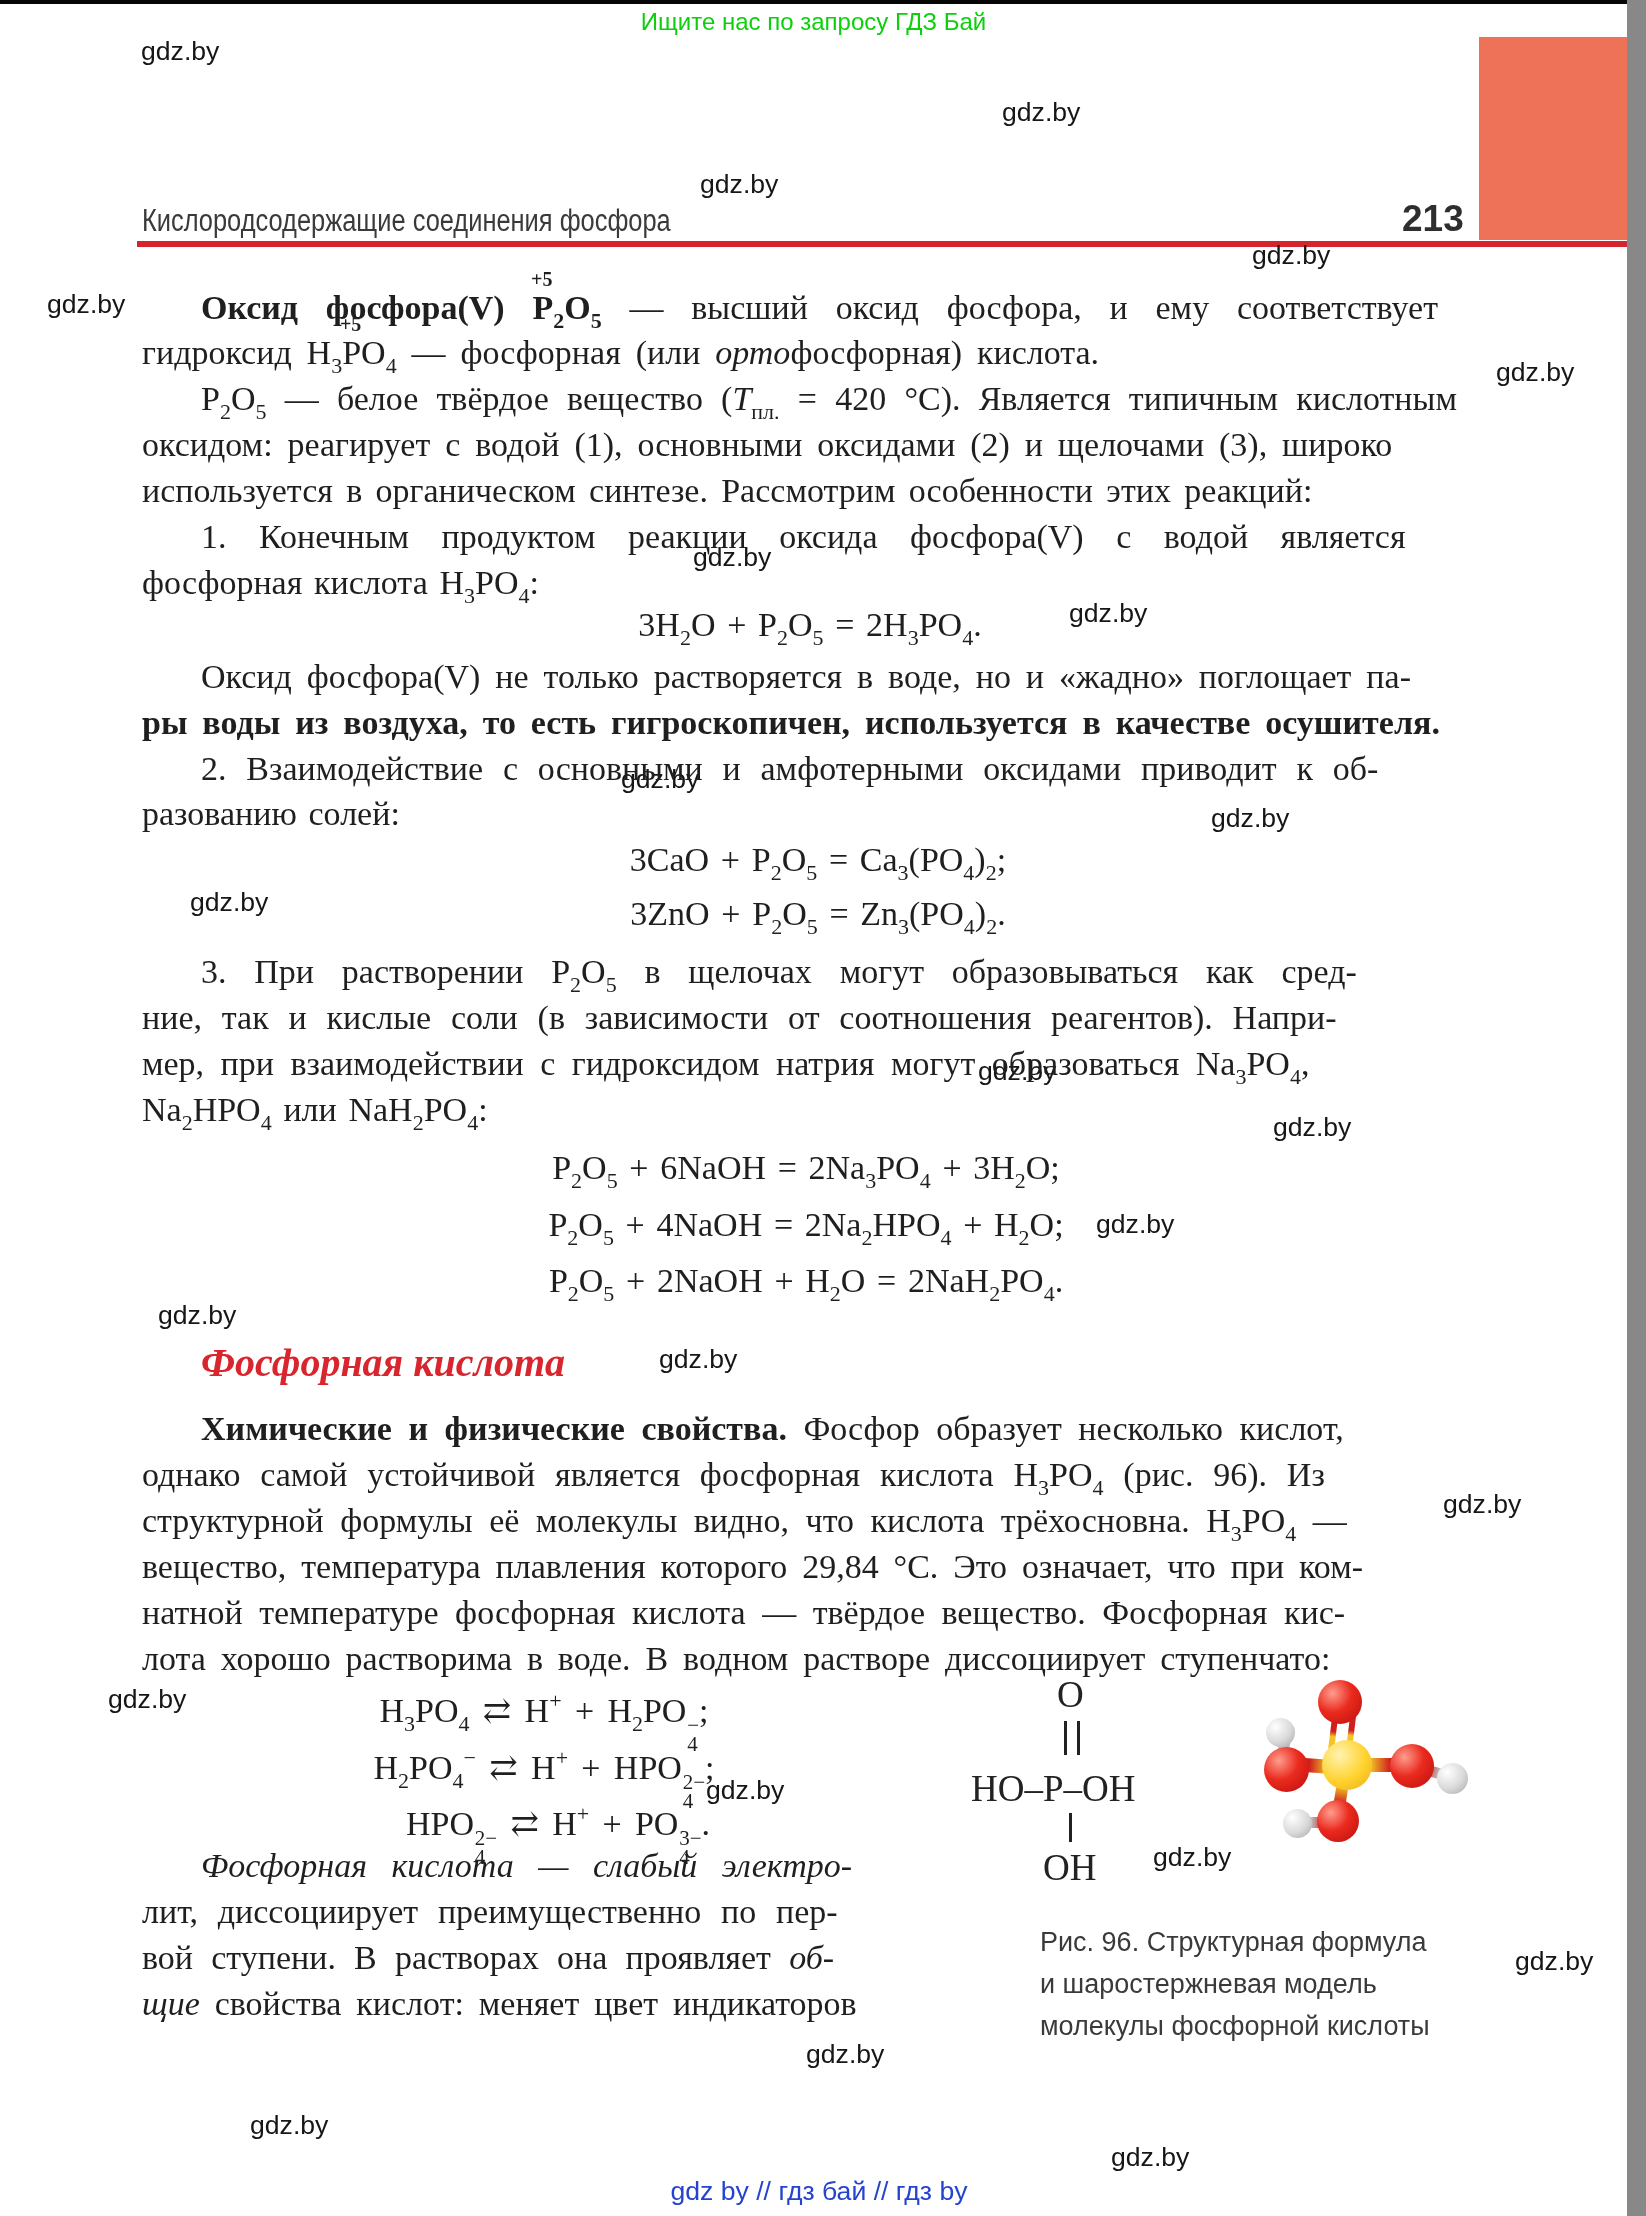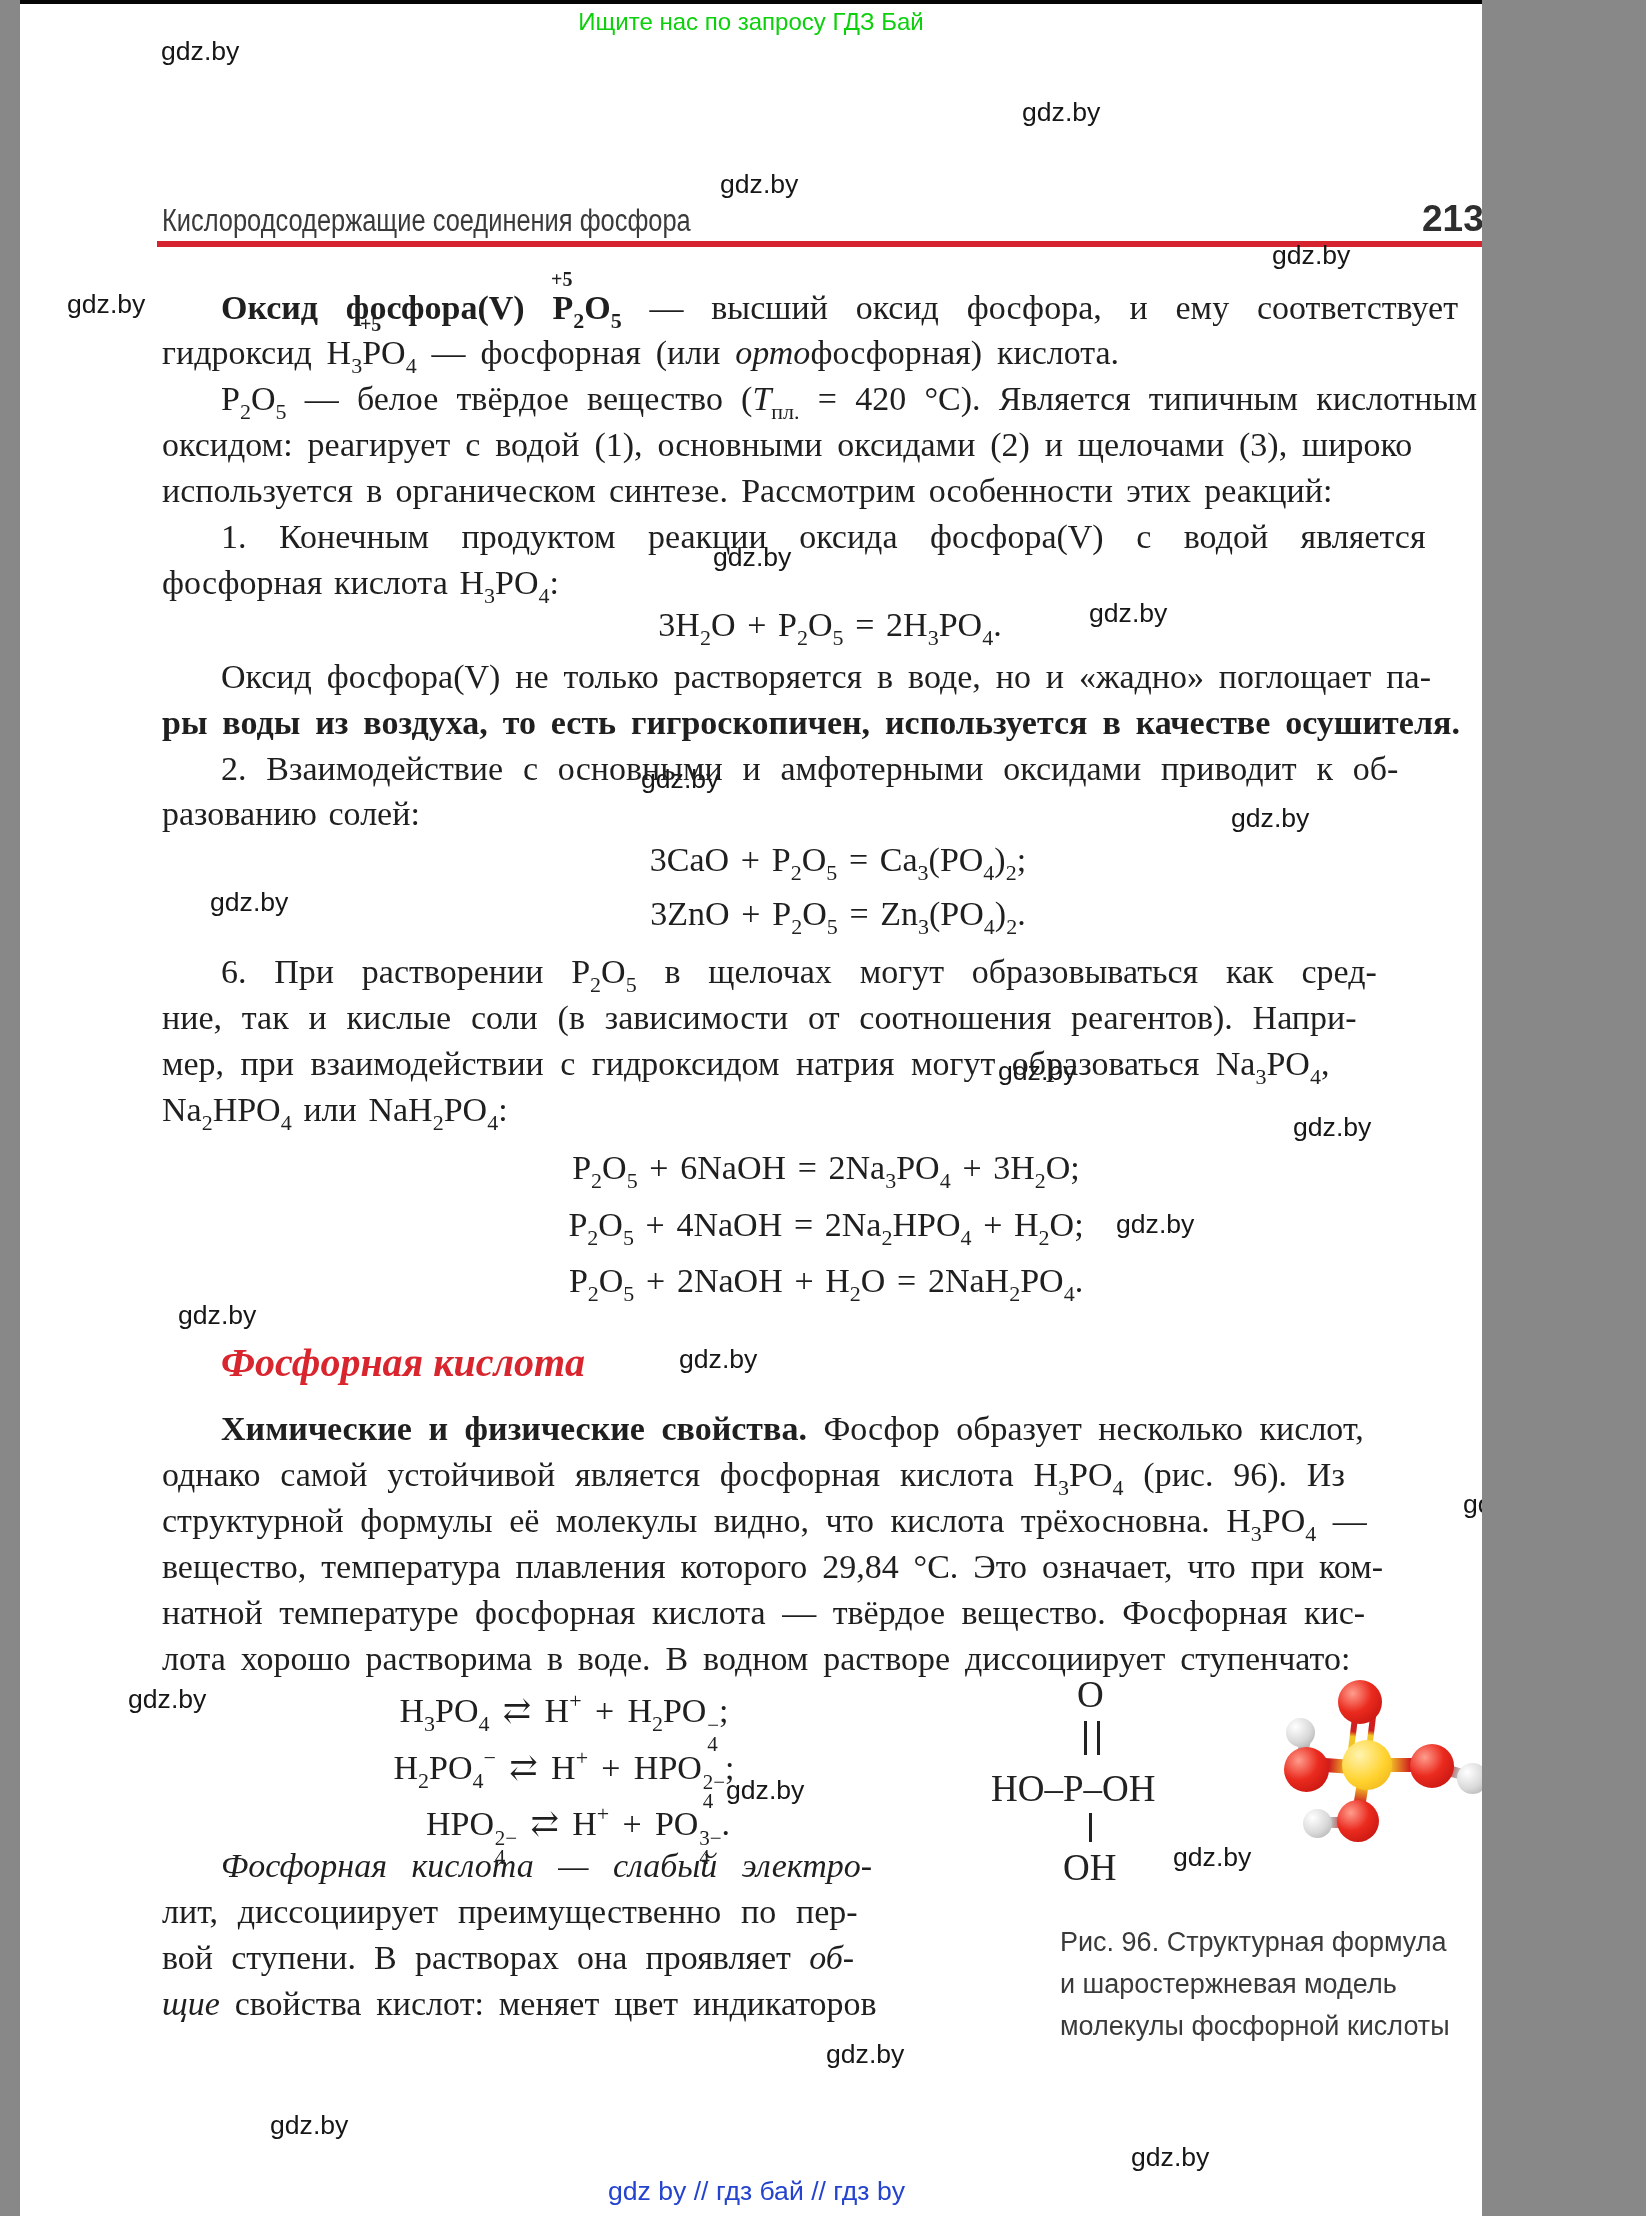--- a/index.html
+++ b/index.html
@@ -1,17 +1,17 @@
 <!DOCTYPE html>
 <html style="font-size:13px"><head>
 <meta charset="utf-8">
 <style>
   html,body{margin:0;padding:0;background:#888;}
-  #page{position:relative;width:1462px;height:2216px;background:#ffffff;overflow:hidden;
-        font-family:"Liberation Serif","DejaVu Serif",serif;margin-left:20px;}
+  #page{position:relative;width:1627px;height:2216px;background:#ffffff;overflow:hidden;
+        font-family:"Liberation Serif","DejaVu Serif",serif;}
   #topbar{position:absolute;left:0;top:0;width:100%;height:4px;background:#050505;}
   .promo{position:absolute;left:0;right:0;top:8px;text-align:center;
          font:500 24px "Liberation Sans","DejaVu Sans",sans-serif;color:#0bd00b;}
   
   .hdr-title{position:absolute;left:142px;top:203px;font:400 31px "Liberation Sans","DejaVu Sans",sans-serif;
              color:#3a3a3a;transform:scaleX(.82);transform-origin:left top;white-space:nowrap;}
   .hdr-num{position:absolute;left:1402px;top:198px;font:700 37px "Liberation Sans","DejaVu Sans",sans-serif;color:#2e2e2e;}
   .accent{position:absolute;left:1479px;top:37px;width:168px;height:203px;background:#ee7257;}
   .rule{position:absolute;left:137px;top:241px;width:1510px;height:5.6px;background:#d5232f;}
   
@@ -98,21 +98,21 @@
       <div class="tl" style="top: 472px; left: 142px; word-spacing: 4.8px;"><span class="sg-r">используется в органическом синтезе. Рассмотрим особенности этих реакций:</span></div>
       <div class="tl" style="top: 518px; left: 201px; word-spacing: 24px;"><span class="sg-r">1. Конечным продуктом реакции оксида фосфора(V) с водой является</span></div>
       <div class="tl" style="top: 564px; left: 142px; word-spacing: 3.2px;"><span class="sg-r">фосфорная кислота H</span><span class="sg-sub">3</span><span class="sg-r">PO</span><span class="sg-sub">4</span><span class="sg-r">:</span></div>
       <div class="tl ctr" style="top: 606px; left: 810px; word-spacing: 3.2px;"><span class="sg-r">3H</span><span class="sg-sub">2</span><span class="sg-r">O + P</span><span class="sg-sub">2</span><span class="sg-r">O</span><span class="sg-sub">5</span><span class="sg-r"> = 2H</span><span class="sg-sub">3</span><span class="sg-r">PO</span><span class="sg-sub">4</span><span class="sg-r">.</span></div>
       <div class="tl" style="top: 658px; left: 201px; word-spacing: 6.4px;"><span class="sg-r">Оксид фосфора(V) не только растворяется в воде, но и «жадно» поглощает па-</span></div>
       <div class="tl" style="top: 704px; left: 142px; word-spacing: 6.4px; font-weight: bold;"><span class="sg-r">ры воды из воздуха, то есть гигроскопичен, используется в качестве осушителя.</span></div>
       <div class="tl" style="top: 750px; left: 201px; word-spacing: 11.3px;"><span class="sg-r">2. Взаимодействие с основными и амфотерными оксидами приводит к об-</span></div>
       <div class="tl" style="top: 795px; left: 142px; word-spacing: 3.2px;"><span class="sg-r">разованию солей:</span></div>
       <div class="tl ctr" style="top: 841px; left: 818px; word-spacing: 3.2px;"><span class="sg-r">3CaO + P</span><span class="sg-sub">2</span><span class="sg-r">O</span><span class="sg-sub">5</span><span class="sg-r"> = Ca</span><span class="sg-sub">3</span><span class="sg-r">(PO</span><span class="sg-sub">4</span><span class="sg-r">)</span><span class="sg-sub">2</span><span class="sg-r">;</span></div>
       <div class="tl ctr" style="top: 895px; left: 818px; word-spacing: 3.2px;"><span class="sg-r">3ZnO + P</span><span class="sg-sub">2</span><span class="sg-r">O</span><span class="sg-sub">5</span><span class="sg-r"> = Zn</span><span class="sg-sub">3</span><span class="sg-r">(PO</span><span class="sg-sub">4</span><span class="sg-r">)</span><span class="sg-sub">2</span><span class="sg-r">.</span></div>
-      <div class="tl" style="top: 953px; left: 201px; word-spacing: 19.3px;"><span class="sg-r">6. При растворении P</span><span class="sg-sub">2</span><span class="sg-r">O</span><span class="sg-sub">5</span><span class="sg-r"> в щелочах могут образовываться как сред-</span></div>
+      <div class="tl" style="top: 953px; left: 201px; word-spacing: 19.3px;"><span class="sg-r">3. При растворении P</span><span class="sg-sub">2</span><span class="sg-r">O</span><span class="sg-sub">5</span><span class="sg-r"> в щелочах могут образовываться как сред-</span></div>
       <div class="tl" style="top: 999px; left: 142px; word-spacing: 11.3px;"><span class="sg-r">ние, так и кислые соли (в зависимости от соотношения реагентов). Напри-</span></div>
       <div class="tl" style="top: 1045px; left: 142px; word-spacing: 8px;"><span class="sg-r">мер, при взаимодействии с гидроксидом натрия могут образоваться Na</span><span class="sg-sub">3</span><span class="sg-r">PO</span><span class="sg-sub">4</span><span class="sg-r">,</span></div>
       <div class="tl" style="top: 1091px; left: 142px; word-spacing: 3.2px;"><span class="sg-r">Na</span><span class="sg-sub">2</span><span class="sg-r">HPO</span><span class="sg-sub">4</span><span class="sg-r"> или NaH</span><span class="sg-sub">2</span><span class="sg-r">PO</span><span class="sg-sub">4</span><span class="sg-r">:</span></div>
       <div class="tl ctr" style="top: 1149px; left: 806px; word-spacing: 3.2px;"><span class="sg-r">P</span><span class="sg-sub">2</span><span class="sg-r">O</span><span class="sg-sub">5</span><span class="sg-r"> + 6NaOH = 2Na</span><span class="sg-sub">3</span><span class="sg-r">PO</span><span class="sg-sub">4</span><span class="sg-r"> + 3H</span><span class="sg-sub">2</span><span class="sg-r">O;</span></div>
       <div class="tl ctr" style="top: 1206px; left: 806px; word-spacing: 3.2px;"><span class="sg-r">P</span><span class="sg-sub">2</span><span class="sg-r">O</span><span class="sg-sub">5</span><span class="sg-r"> + 4NaOH = 2Na</span><span class="sg-sub">2</span><span class="sg-r">HPO</span><span class="sg-sub">4</span><span class="sg-r"> + H</span><span class="sg-sub">2</span><span class="sg-r">O;</span></div>
       <div class="tl ctr" style="top: 1262px; left: 806px; word-spacing: 3.2px;"><span class="sg-r">P</span><span class="sg-sub">2</span><span class="sg-r">O</span><span class="sg-sub">5</span><span class="sg-r"> + 2NaOH + H</span><span class="sg-sub">2</span><span class="sg-r">O = 2NaH</span><span class="sg-sub">2</span><span class="sg-r">PO</span><span class="sg-sub">4</span><span class="sg-r">.</span></div>
       <div class="tl" style="top: 1410px; left: 201px; word-spacing: 8px;"><span class="sg-b">Химические и физические свойства. </span><span class="sg-r">Фосфор образует несколько кислот,</span></div>
       <div class="tl" style="top: 1456px; left: 142px; word-spacing: 11.3px;"><span class="sg-r">однако самой устойчивой является фосфорная кислота H</span><span class="sg-sub">3</span><span class="sg-r">PO</span><span class="sg-sub">4</span><span class="sg-r"> (рис. 96). Из</span></div>
       <div class="tl" style="top: 1502px; left: 142px; word-spacing: 8px;"><span class="sg-r">структурной формулы её молекулы видно, что кислота трёхосновна. H</span><span class="sg-sub">3</span><span class="sg-r">PO</span><span class="sg-sub">4</span><span class="sg-r"> —</span></div>
       <div class="tl" style="top: 1548px; left: 142px; word-spacing: 6.4px;"><span class="sg-r">вещество, температура плавления которого 29,84 °С. Это означает, что при ком-</span></div>

